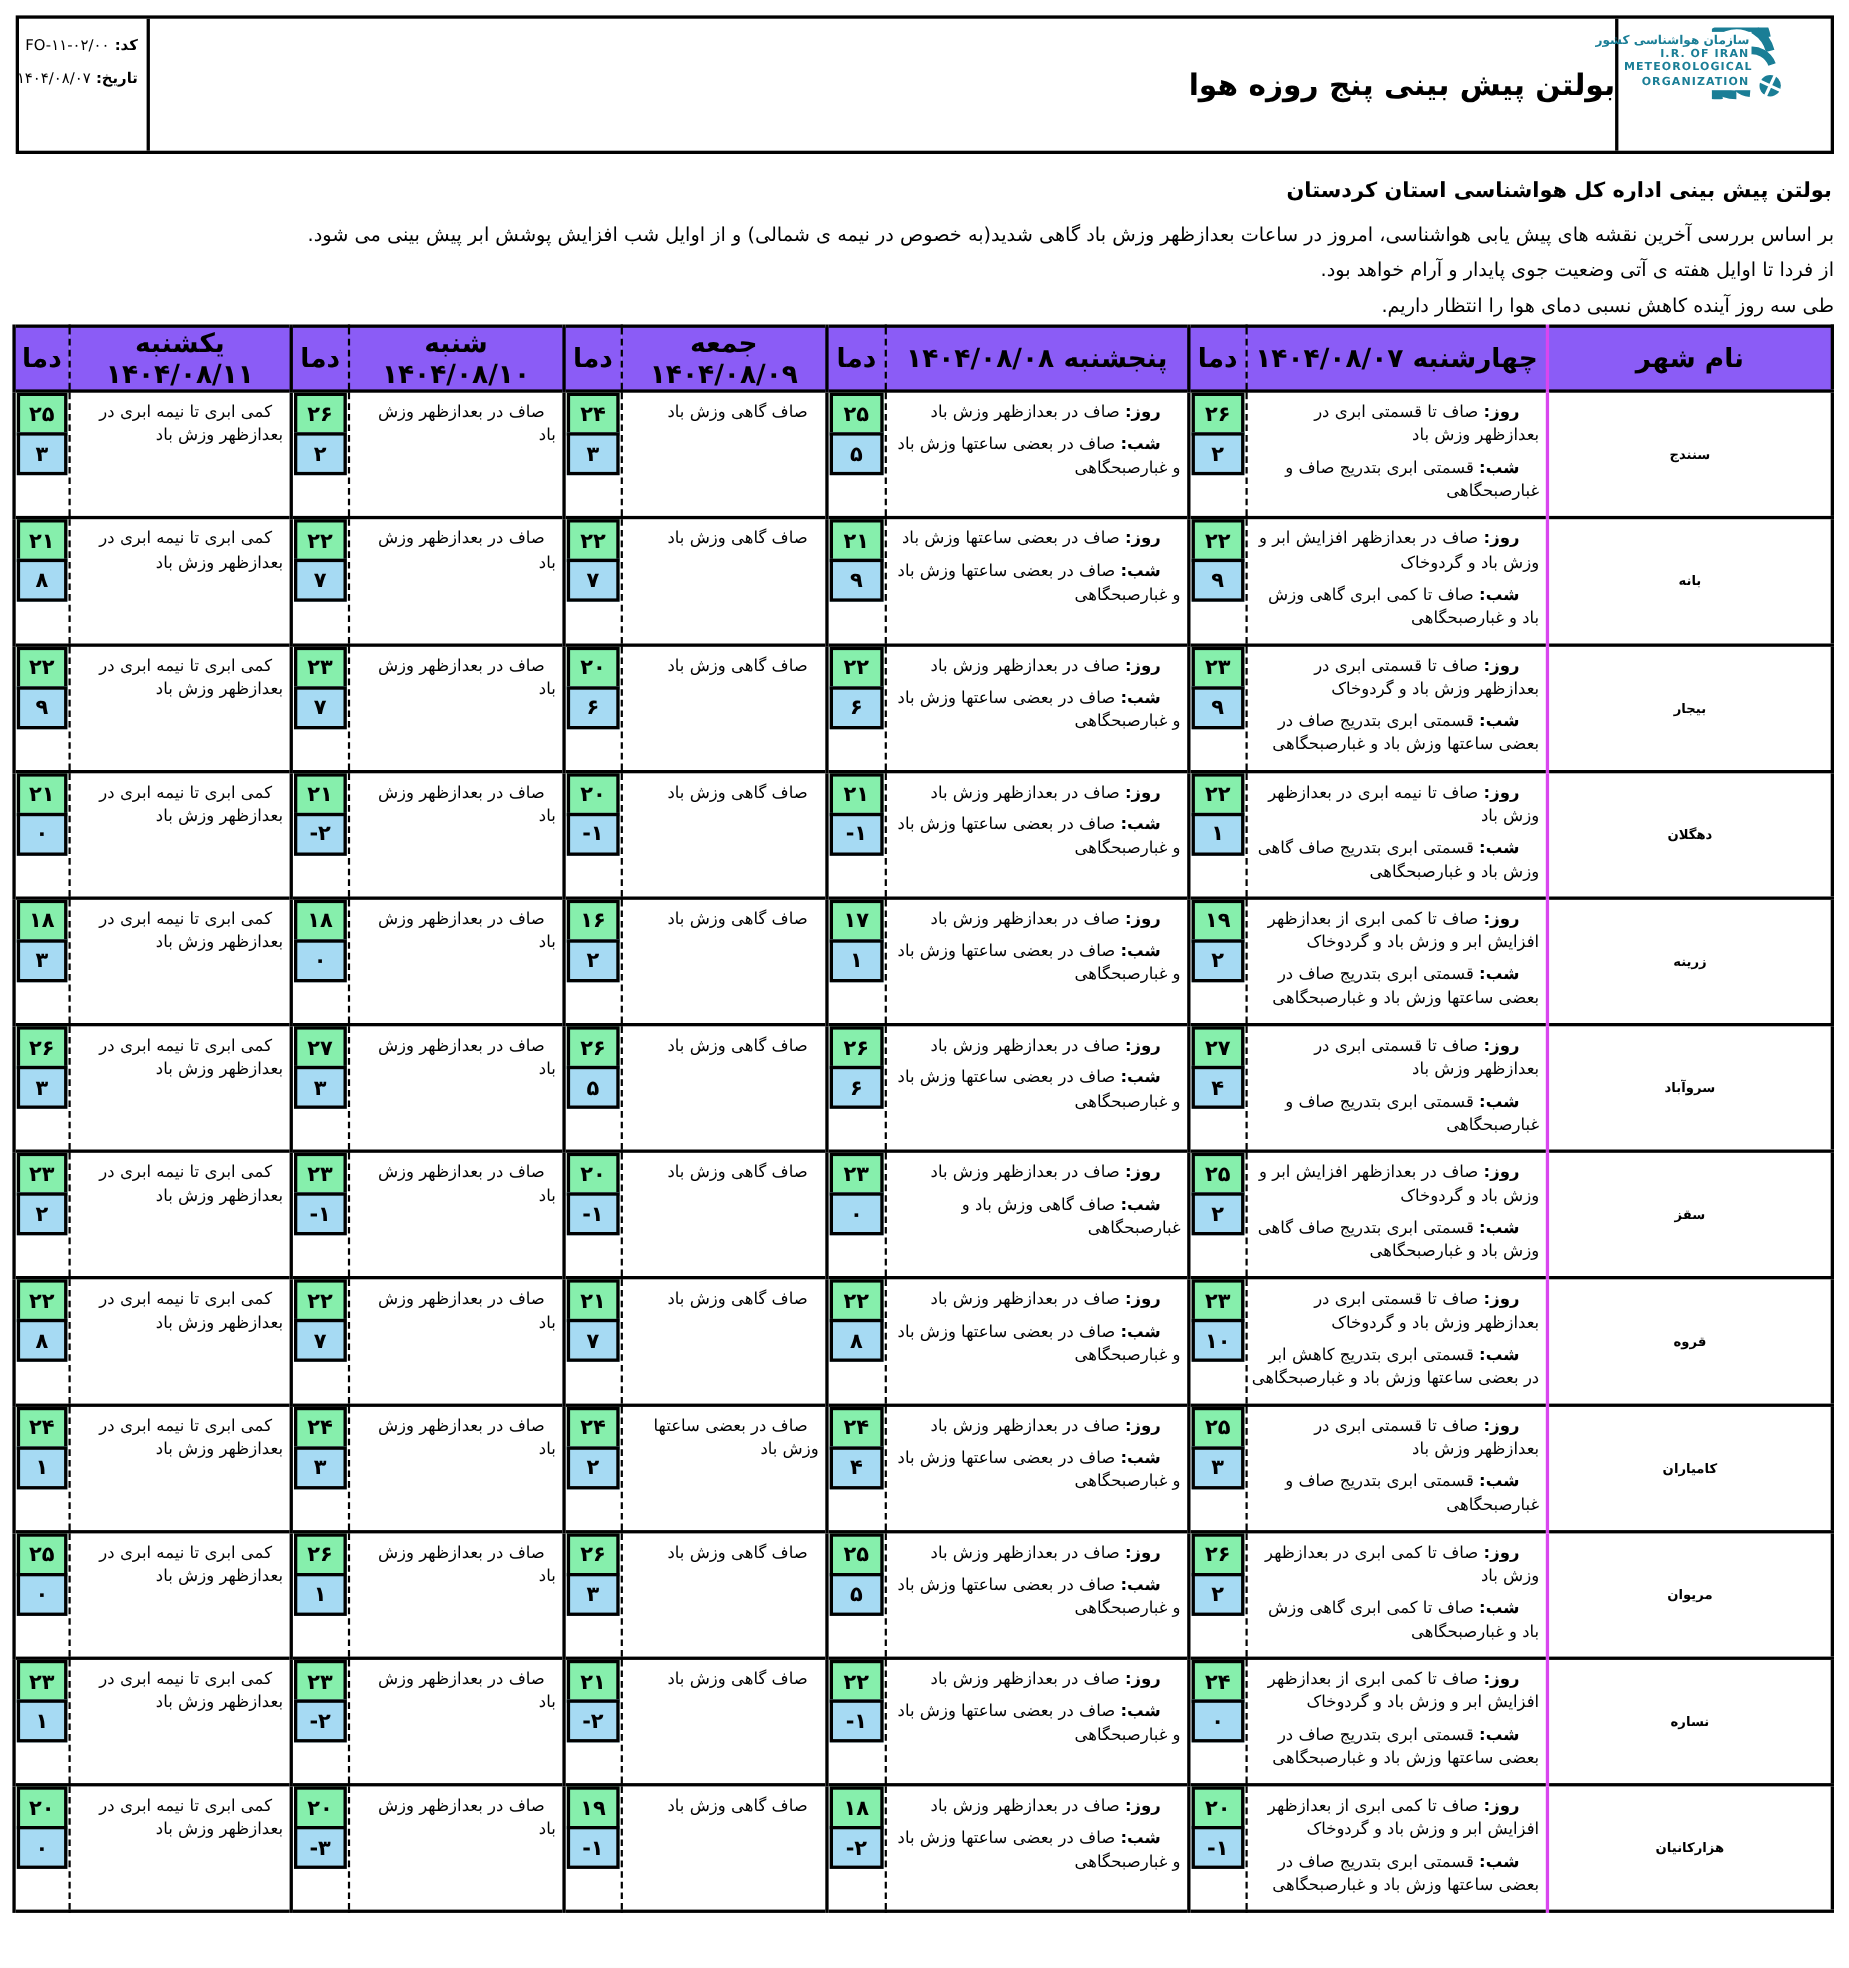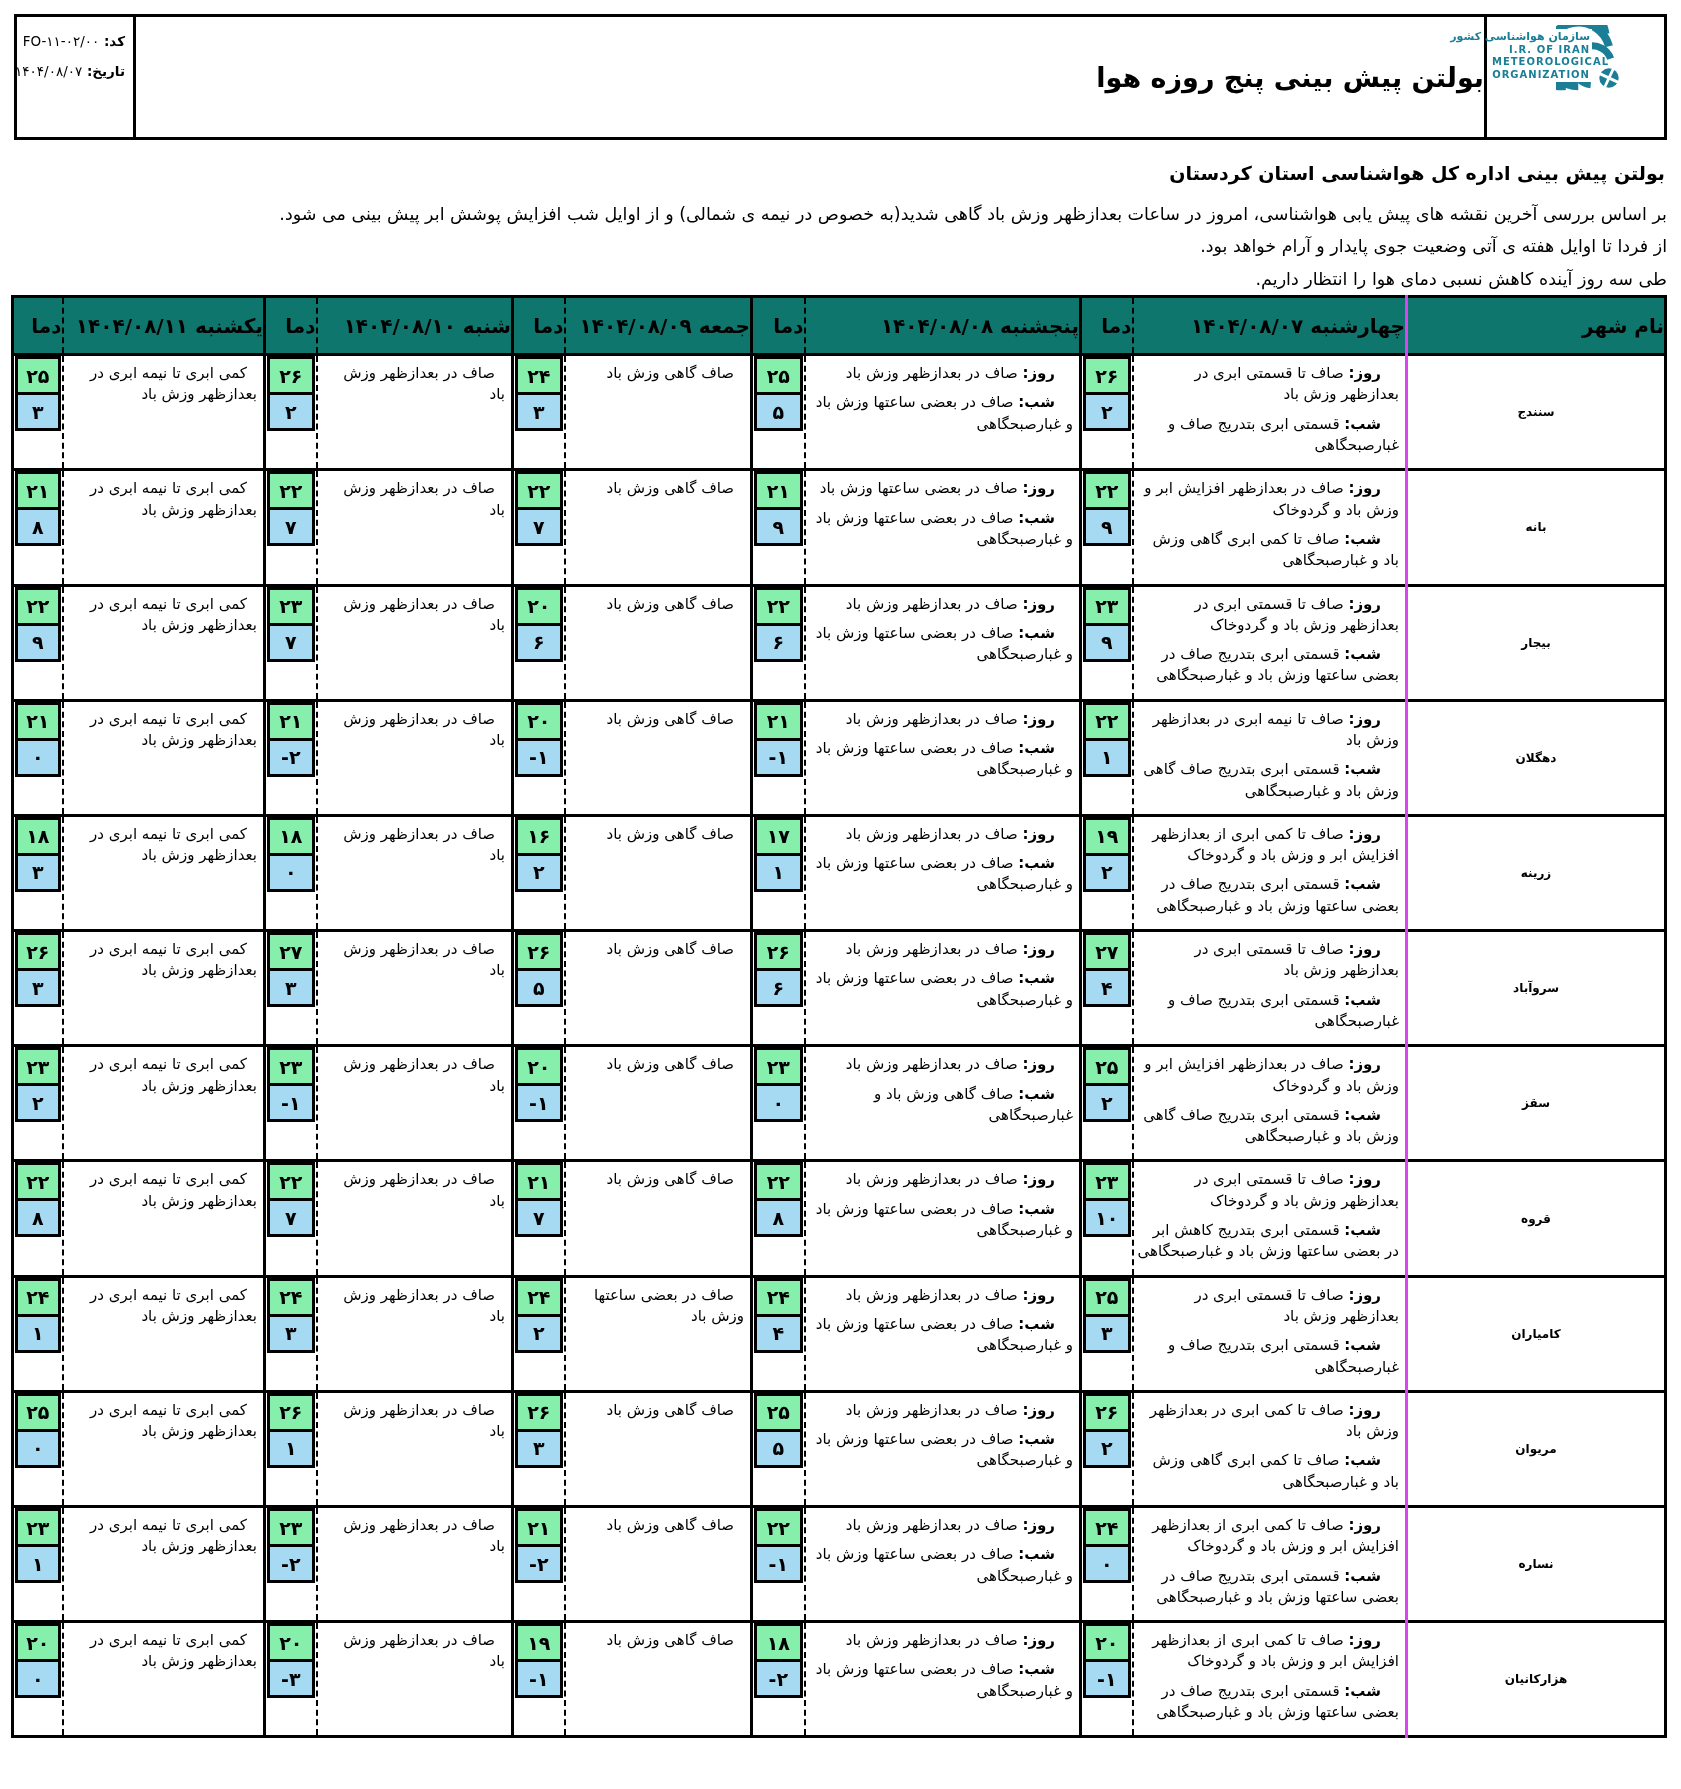--- a/index.html
+++ b/index.html
@@ -6,21 +6,21 @@
   .page{
     width:1681px;height:1789px;box-sizing:border-box;
     background:#ffffff;direction:rtl;position:relative;
     padding:14px;overflow:hidden;
     font-family:"DejaVu Sans", sans-serif;color:#000;
   }
   
   .doc-header{
     display:flex;flex-direction:row;border:3px solid #000;height:126px;box-sizing:border-box;
   }
-  .hdr-logo{width:177px;position:relative;flex:0 0 auto;}
+  .hdr-logo{width:193px;position:relative;flex:0 0 auto;}
   .logo-svg{position:absolute;right:2px;top:8px;width:106px;height:106px;}
   .logo-text{
     position:absolute;top:12px;right:72px;left:3px;text-align:left;
     direction:rtl;background:#fff;padding:1px 2px;line-height:1.25;
   }
   .logo-fa{font-size:11px;font-weight:bold;color:#1a7e96;white-space:nowrap;text-align:left;}
   .logo-en{font-size:10px;font-weight:bold;color:#1a7e96;letter-spacing:1px;direction:ltr;text-align:right;white-space:nowrap;}
   .hdr-title{flex:1;border-left:3px solid #000;border-right:3px solid #000;display:flex;align-items:center;justify-content:flex-start;}
   .hdr-title h1{margin:0;font-size:27px;font-weight:bold;}
   .hdr-meta{width:116px;flex:0 0 auto;padding:16px 8px 0 4px;box-sizing:border-box;}
@@ -31,21 +31,21 @@
   .intro p{margin:0;font-size:17.5px;line-height:1.85;text-align:right;}
   .note{margin:26px 2px 26px;font-size:15px;font-weight:bold;text-align:right;}
   
   table.forecast{
     border-collapse:collapse;table-layout:fixed;width:1653px;
     border:3px solid #000;
   }
   .forecast tr{border-bottom:3px solid #000;}
   .forecast th,.forecast td{box-sizing:border-box;padding:0;}
   .forecast thead th{
-    background:#0f766e;height:58px;font-size:20px;font-weight:bold;text-align:right;vertical-align:middle;
+    background:#8b5cf6;height:58px;font-size:24px;font-weight:bold;text-align:center;vertical-align:middle;
   }
   .forecast th.temp,.forecast td.temp{border-right:2px dashed #000;border-left:3px solid #000;}
   .forecast th.city,.forecast td.city{border-left:3px solid #d946ef;}
   .forecast td{vertical-align:top;}
   .forecast td.city{
     vertical-align:middle;text-align:center;font-size:12px;font-weight:bold;height:100px;
   }
   .forecast td.desc{padding:7px 6px 4px 4px;}
   .dn{margin:0 0 8px;font-size:15px;line-height:1.42;text-align:right;text-indent:18px;}
   .dn .lbl{font-weight:bold;}

